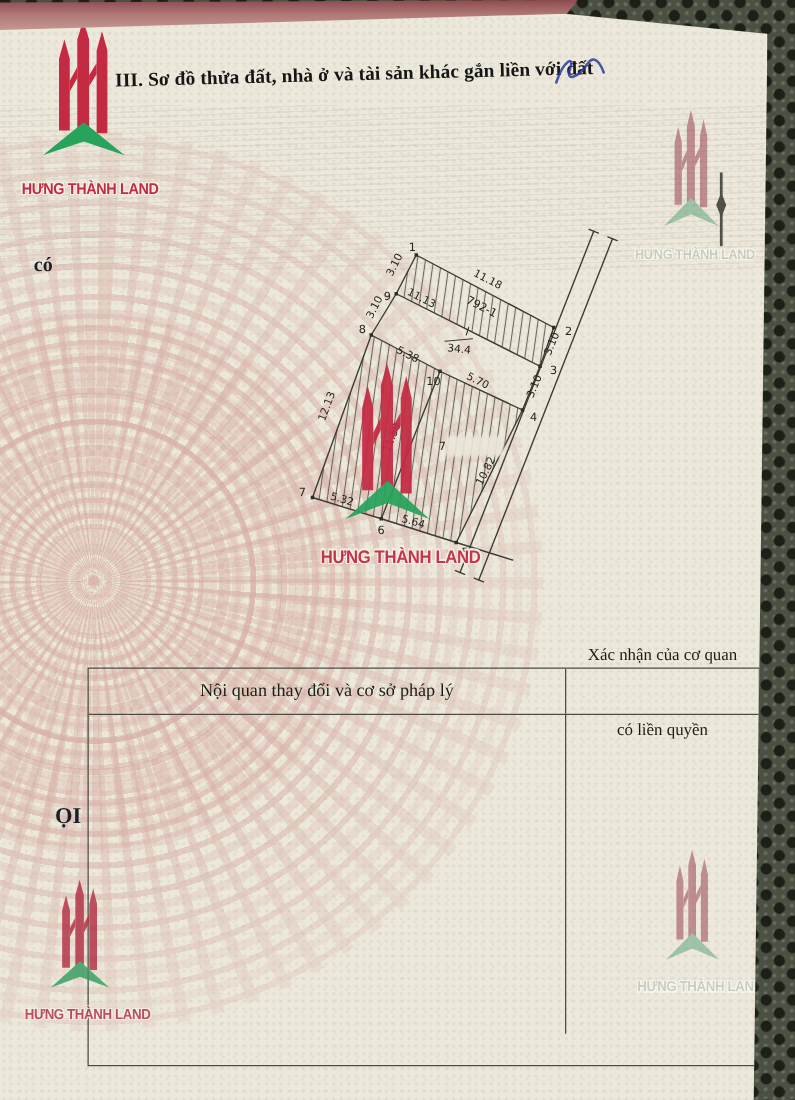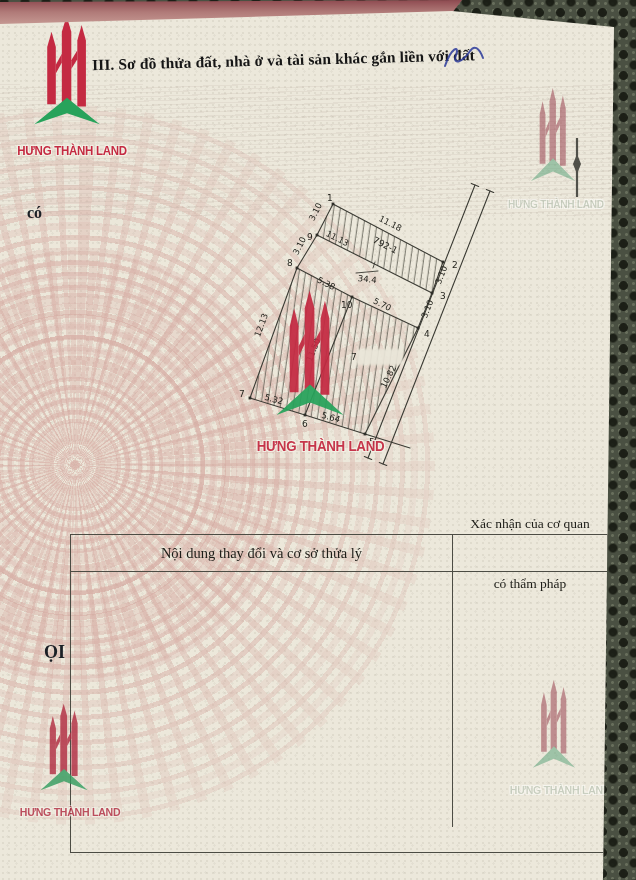--- a/index.html
+++ b/index.html
@@ -191,24 +191,24 @@
         <text x="351" y="360" font-size="9">7</text>
       </svg>
 
     <svg class="pen-icon" width="12" height="64">
       <line x1="6" y1="2" x2="6" y2="61" stroke="#2f302a" stroke-width="2.2"></line>
       <polygon points="6,18 10,28 6,38 2,28" fill="#2f302a"></polygon>
     </svg>
 
     <div class="table4">
       <div class="t4-head">
-        <div class="t4-left">Nội dung thay đổi và cơ sở thửa lý</div>
+        <div class="t4-left">Nội quan thay đổi và cơ sở pháp lý</div>
         <div class="t4-right">
           <span>Xác nhận của cơ quan</span>
-          <span>có thẩm pháp</span>
+          <span>có liền quyền</span>
         </div>
       </div>
       <div class="t4-body">
         <div class="t4-left"></div>
         <div class="t4-right"></div>
       </div>
     </div>
 
     <div class="logo logo1">
         <svg viewBox="0 0 100 118" preserveAspectRatio="none">

